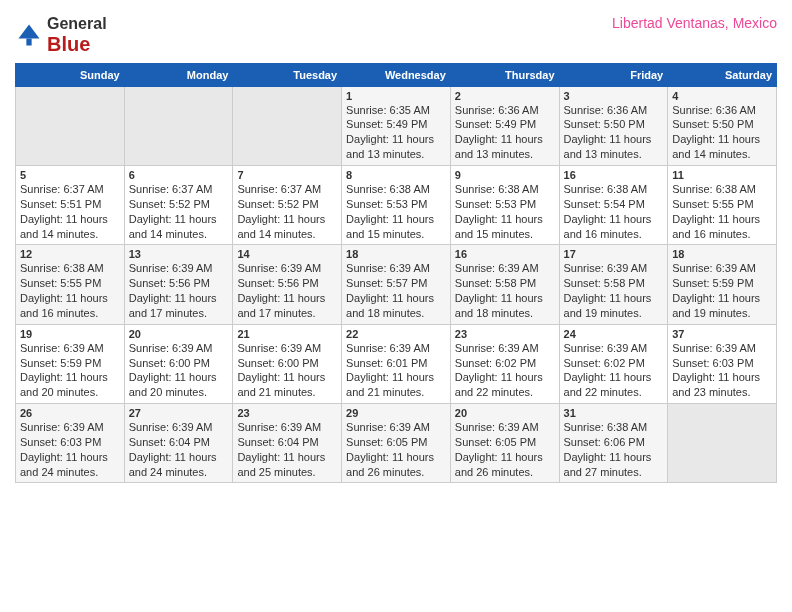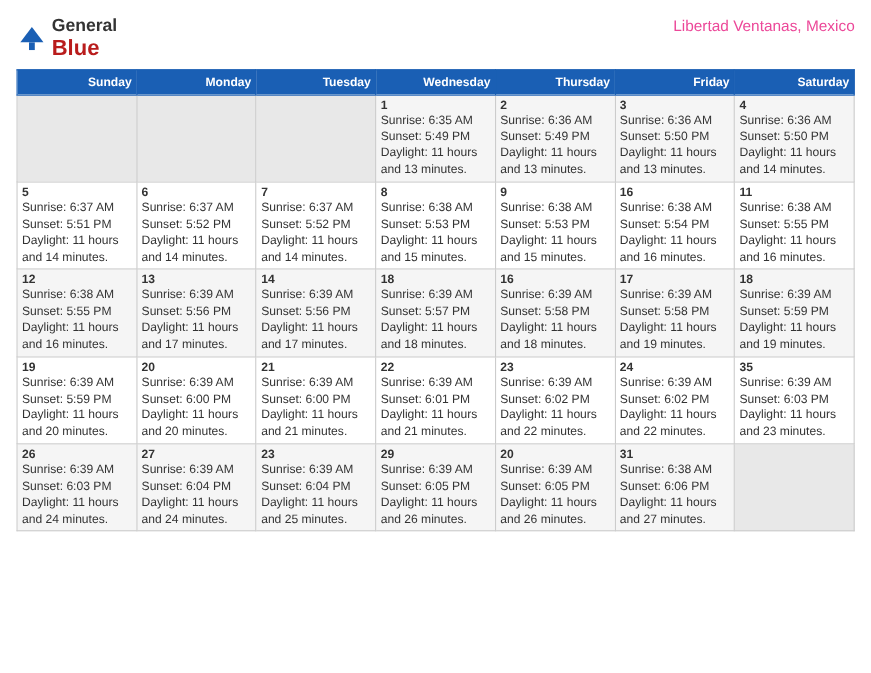--- a/index.html
+++ b/index.html
@@ -309,21 +309,21 @@
 and 22 minutes.</div>
           </td>
           <td>
             <span class="day-number">24</span>
             <div class="day-info" style="white-space: pre-line;">Sunrise: 6:39 AM
 Sunset: 6:02 PM
 Daylight: 11 hours
 and 22 minutes.</div>
           </td>
           <td>
-            <span class="day-number">35</span>
+            <span class="day-number">37</span>
             <div class="day-info" style="white-space: pre-line;">Sunrise: 6:39 AM
 Sunset: 6:03 PM
 Daylight: 11 hours
 and 23 minutes.</div>
           </td>
         </tr>
         <tr>
           <td>
             <span class="day-number">26</span>
             <div class="day-info" style="white-space: pre-line;">Sunrise: 6:39 AM

